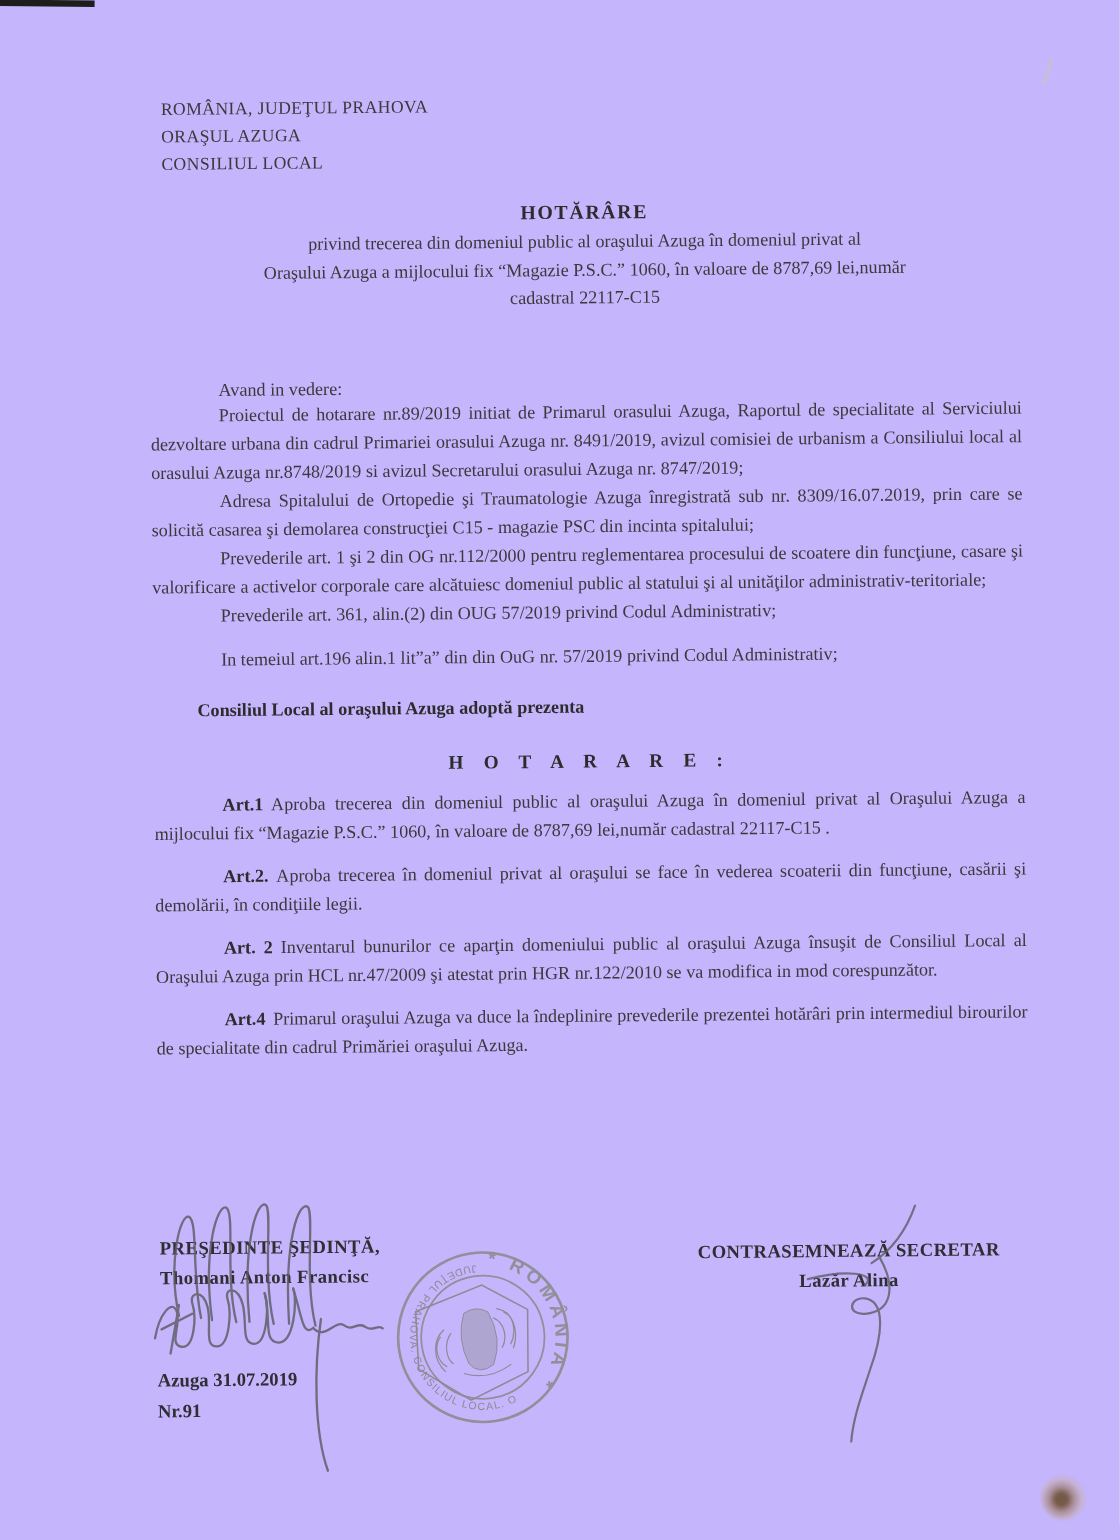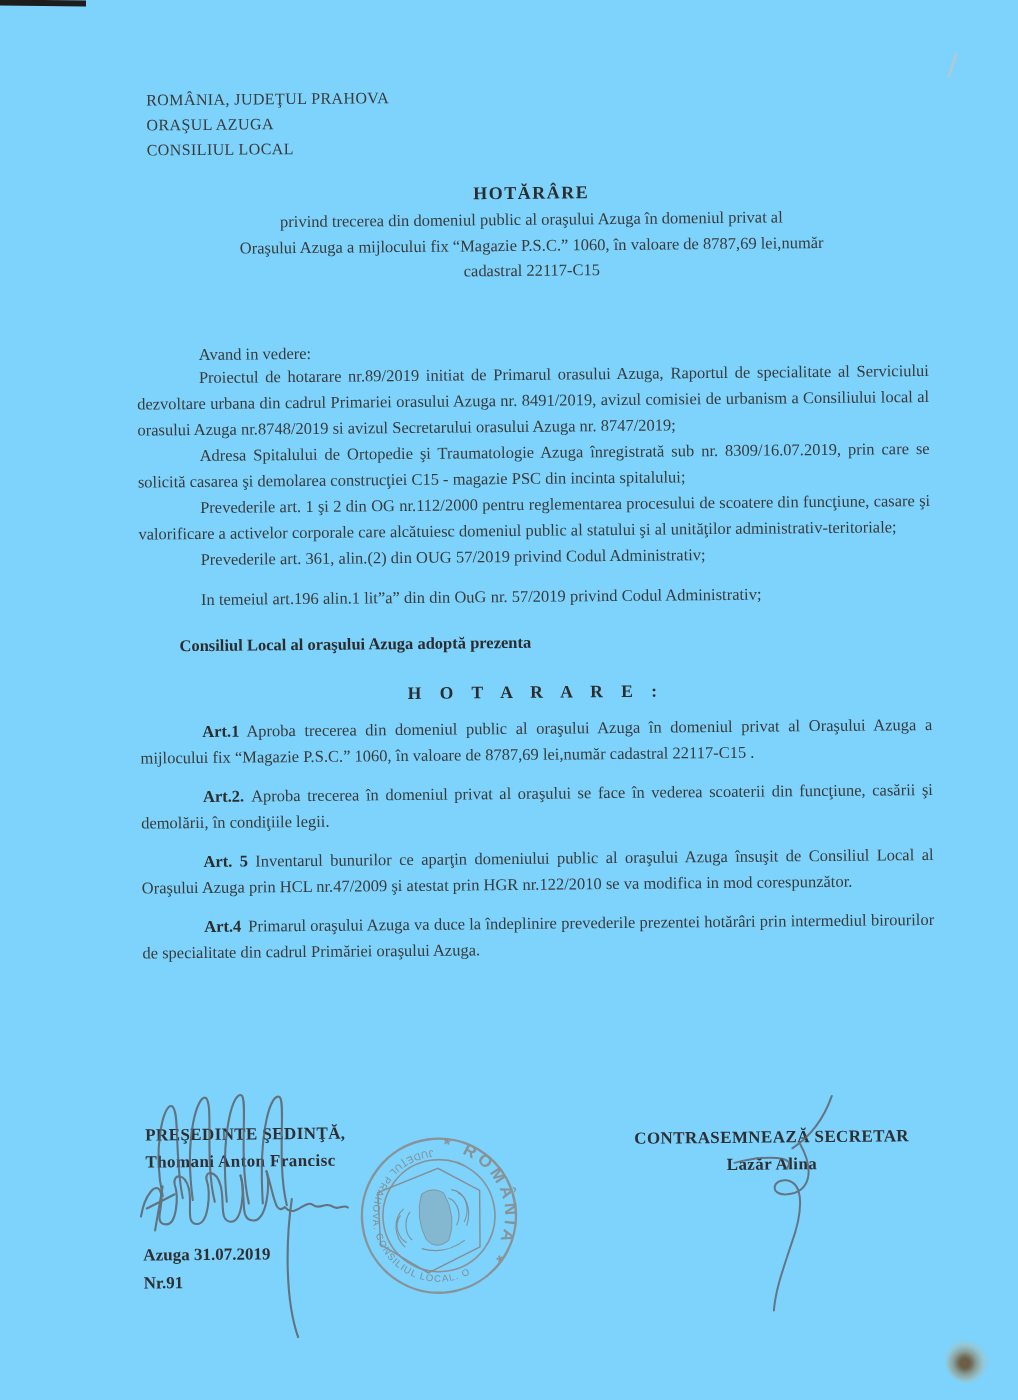--- a/index.html
+++ b/index.html
@@ -1,18 +1,18 @@
 <!DOCTYPE html>
 <html><head>
 <meta charset="utf-8">
 <style>
   html,body { margin:0; padding:0; background:#e8e8e6; }
   .page {
     position:relative; width:1018px; height:1400px; margin:0 auto;
-    background:#7dd3fc; overflow:hidden;
+    background:#c4b5fd; overflow:hidden;
     font-family:"Liberation Serif","DejaVu Serif",serif;
     color:#3a3a3a;
   }
   .rot { position:absolute; inset:0; transform:rotate(-0.55deg); transform-origin:50% 50%; }
 
   
   .textcol { position:absolute; left:140px; top:84px; width:792px; font-size:16.5px; }
   .hdr { margin-left:12px; line-height:25px; font-size:16px; letter-spacing:0.4px; }
   .title { margin-top:24px; text-align:center; font-weight:bold; font-size:18px; letter-spacing:1.5px; color:#2c2c2c; }
   .subtitle { margin-top:3px; text-align:center; line-height:25.5px; }
@@ -72,21 +72,21 @@
       <p class="body recital">Adresa Spitalului de Ortopedie şi Traumatologie Azuga înregistrată sub nr. 8309/16.07.2019, prin care se solicită casarea şi demolarea construcţiei C15 - magazie PSC din incinta spitalului;</p>
       <p class="body recital">Prevederile  art. 1 şi 2 din OG  nr.112/2000 pentru reglementarea procesului de scoatere din funcţiune, casare şi valorificare a activelor corporale care alcătuiesc domeniul public al statului şi al unităţilor administrativ-teritoriale;</p>
       <p class="body recital">Prevederile art. 361, alin.(2) din OUG 57/2019 privind Codul Administrativ;</p>
       <p class="body legal">In temeiul art.196 alin.1 lit”a” din din OuG nr. 57/2019 privind Codul Administrativ;</p>
       <p class="body adoption">Consiliul Local al oraşului Azuga adoptă prezenta</p>
 
       <div class="decision-head">H O T A R A R E :</div>
 
       <p class="body article"><span class="art-label">Art.1</span><span>Aproba  trecerea  din domeniul public al oraşului Azuga în domeniul privat al Oraşului Azuga a mijlocului fix  “Magazie P.S.C.” 1060, în valoare de 8787,69 lei,număr cadastral 22117-C15 .</span></p>
       <p class="body article"><span class="art-label">Art.2.</span><span>Aproba trecerea  în domeniul privat  al oraşului se face în vederea scoaterii din funcţiune,  casării şi demolării, în condiţiile legii.</span></p>
-      <p class="body article"><span class="art-label">Art. 5</span><span>Inventarul bunurilor ce aparţin domeniului public al oraşului Azuga însuşit de Consiliul Local al Oraşului Azuga prin HCL nr.47/2009 şi   atestat  prin HGR nr.122/2010 se va modifica in mod corespunzător.</span></p>
+      <p class="body article"><span class="art-label">Art. 2</span><span>Inventarul bunurilor ce aparţin domeniului public al oraşului Azuga însuşit de Consiliul Local al Oraşului Azuga prin HCL nr.47/2009 şi   atestat  prin HGR nr.122/2010 se va modifica in mod corespunzător.</span></p>
       <p class="body article"><span class="art-label">Art.4</span><span>Primarul oraşului Azuga va duce la îndeplinire prevederile prezentei hotărâri prin intermediul birourilor de specialitate din cadrul Primăriei oraşului Azuga.</span></p>
     </div>
 
     <div class="abs sig-block sig-president">
       <div>PREŞEDINTE ŞEDINŢĂ,</div>
       <div>Thomani Anton Francisc</div>
     </div>
 
     <div class="abs sig-block sig-secretary">
       <div>CONTRASEMNEAZĂ  SECRETAR</div>

